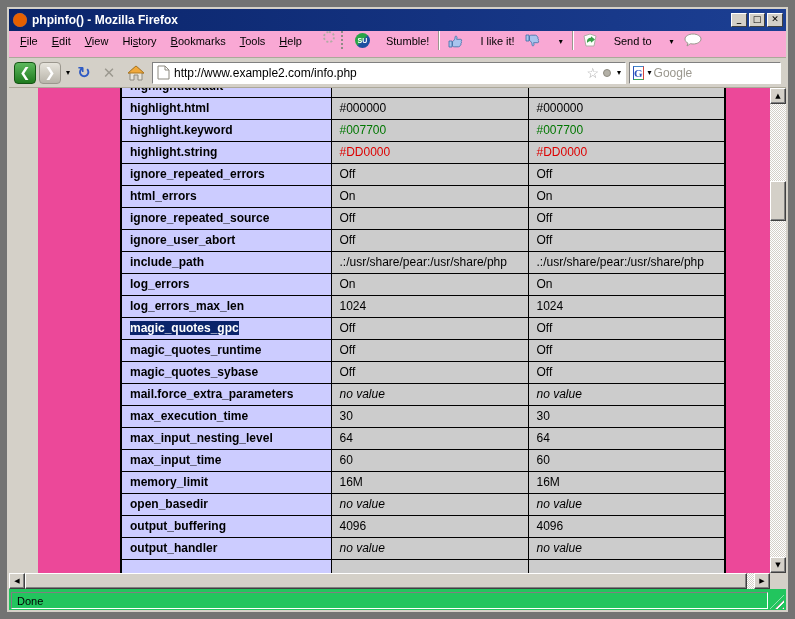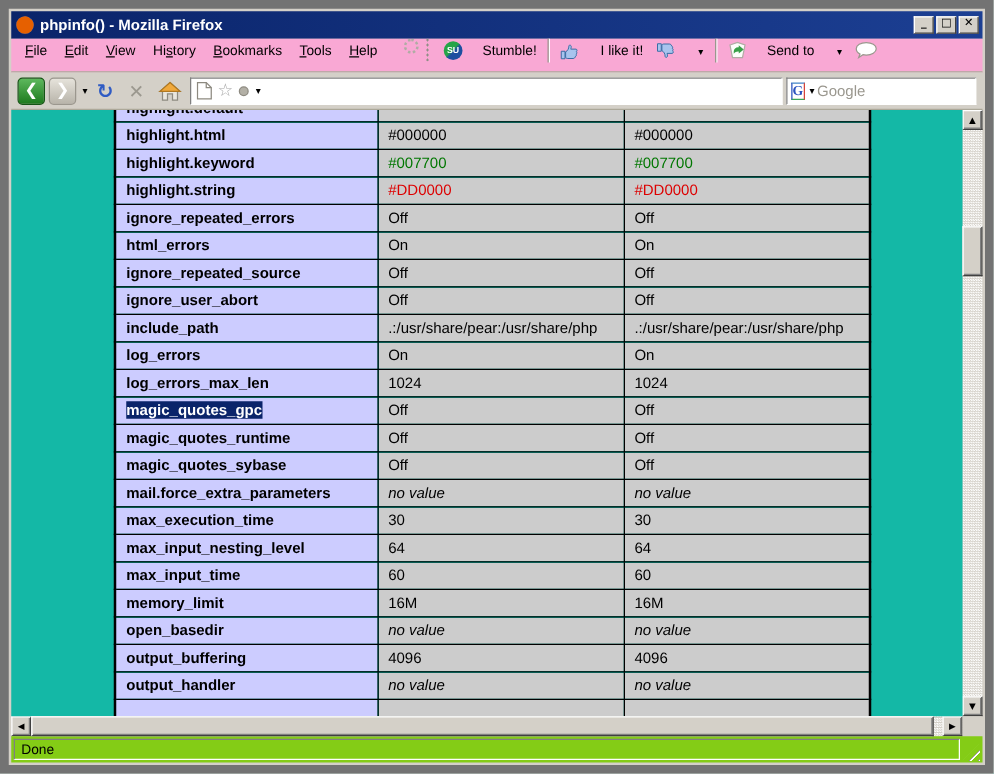--- a/index.html
+++ b/index.html
@@ -86,21 +86,21 @@
     color:#2a52be; font-size:11px; font-weight:bold; line-height:12px;
     font-family:"Liberation Serif",serif;
   }
   .searchbox input{
     flex:1; border:none; outline:none; font-size:12px; color:#9a978e;
     font-family:"Liberation Sans",sans-serif; background:transparent;
   }
   .searchbox input::placeholder{ color:#9a978e; opacity:1; }
   
   .main{ flex:1; display:flex; min-height:0; }
-  .viewport{ flex:1; background:#14b8a6; position:relative; overflow:hidden; }
+  .viewport{ flex:1; background:#ec4899; position:relative; overflow:hidden;margin-left:29px; }
   table.phpinfo{
     position:absolute; left:82px; top:-14px;
     border-collapse:collapse; border:2px solid #000;
     font-size:12px; table-layout:fixed; width:605px;
   }
   table.phpinfo td{
     border:1px solid #000; height:22px; padding:1px 8px;
     overflow:hidden; white-space:nowrap;
   }
   td.e{ background:#ccccff; font-weight:bold; width:210px; }
@@ -134,22 +134,22 @@
   }
   .h-track{ flex:1; position:relative; }
   .h-thumb{
     position:absolute; top:0; left:0; height:16px; width:722px; background:#d4d0c8;
     border:1px solid; border-color:#fff #404040 #404040 #fff;
     box-shadow:inset -1px -1px 0 #808080;
   }
   .corner{ flex:0 0 16px; background:#d4d0c8; }
   
   .statusbar{
-    flex:0 0 21px; height:21px; display:flex; align-items:flex-start;
-    padding:2px 2px 1px 2px; gap:2px; background:#84cc16;
+    flex:0 0 21px; height:21px; display:flex; align-items:center;
+    padding:2px 2px 1px 2px; gap:2px; background:#22c55e;
   }
   .status-field{
     flex:1; height:17px; border:1px solid; border-color:#808080 #fff #fff #808080;
     font-size:11px; color:#000; padding:1px 5px; line-height:14px;
   }
   .resize-grip{
     width:14px; height:14px; align-self:flex-end;
     background:repeating-linear-gradient(135deg, transparent 0 3px, #9b978e 3px 4px, #fff 4px 5px);
     clip-path:polygon(100% 0, 100% 100%, 0 100%);
   }
@@ -224,20 +224,21 @@
     <div class="nav-sq stopx">✕</div>
     <svg class="icon-svg" width="20" height="18" viewBox="0 0 20 18" style="margin:0 3px;">
       <path d="M10 2l8 7h-2v7h-4v-5H8v5H4V9H2z" fill="#e9e6de" stroke="#8d8a80" stroke-width="1"></path>
       <path d="M10 2l8 7H2z" fill="#f0a93c" stroke="#b07820" stroke-width="1"></path>
     </svg>
     <div class="urlbar">
       <svg class="icon-svg" width="13" height="15" viewBox="0 0 13 15">
         <path d="M1 1h7l4 4v9H1z" fill="#fff" stroke="#8d8a80"></path>
         <path d="M8 1v4h4" fill="none" stroke="#8d8a80"></path>
       </svg>
+      <input type="text" value="http://www.example2.com/info.php" style="">
       <span class="star">☆</span>
       <div class="go-dot"></div>
       <span class="dd">▾</span>
     </div>
     <div class="searchbox">
       <div class="gbox">G</div>
       <span class="dd">▾</span>
       <input type="text" placeholder="Google" style="">
       <svg class="icon-svg" width="15" height="15" viewBox="0 0 15 15">
         <circle cx="6" cy="6" r="4" fill="#dce8f6" stroke="#5b7aa6" stroke-width="1.4"></circle>

